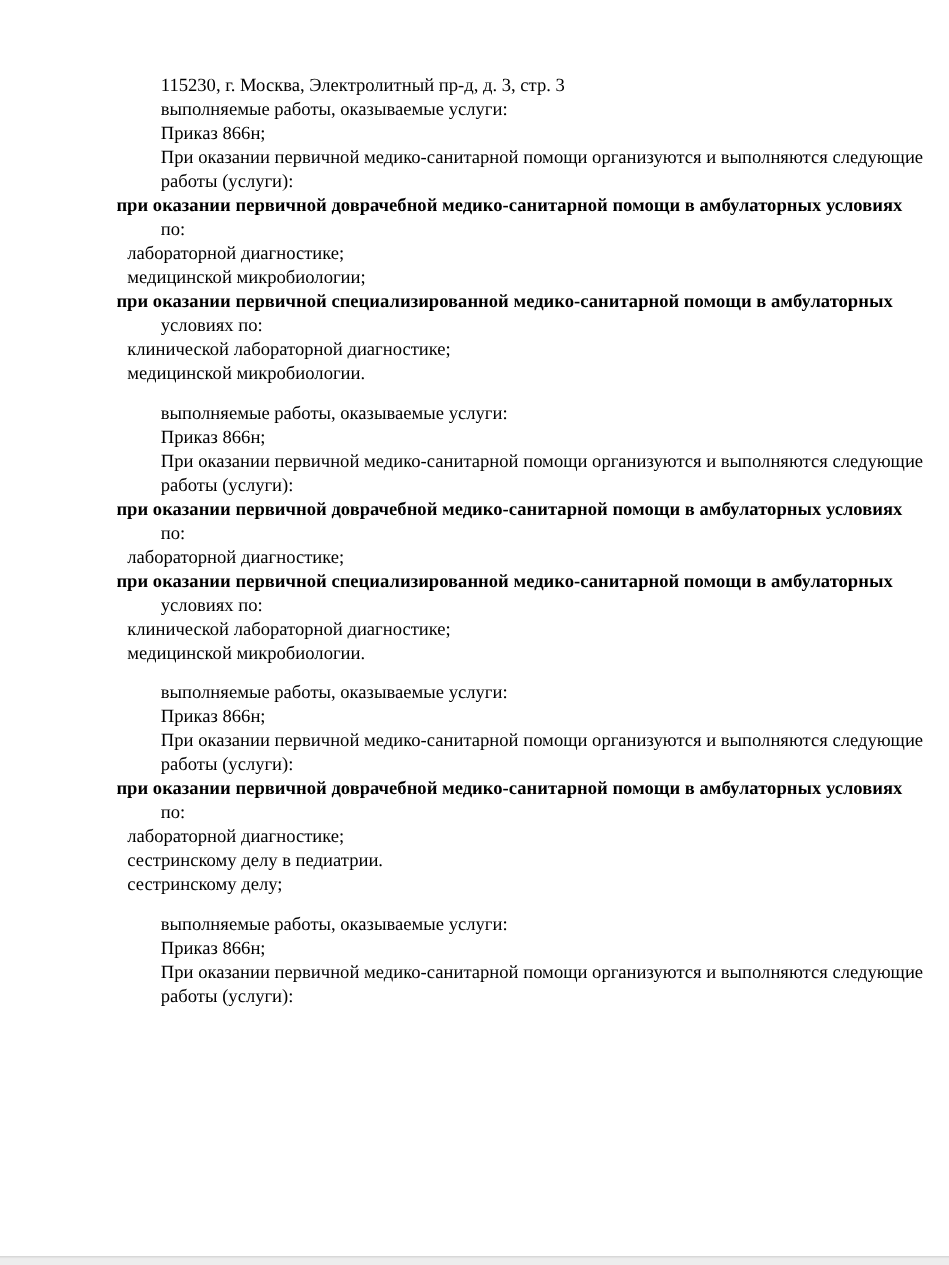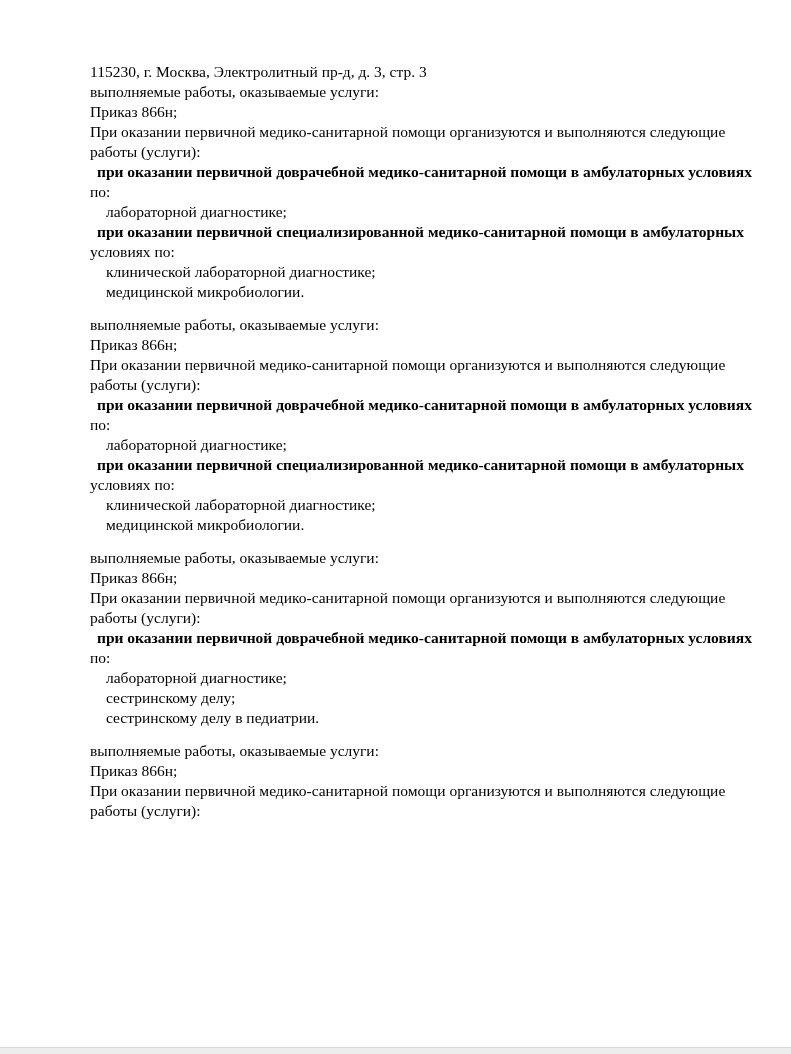--- a/index.html
+++ b/index.html
@@ -19,21 +19,21 @@
     padding: 62px 40px 0 90px;
   }
   .block {
     margin-bottom: 13px;
   }
   .line {
     height: 20px;
     line-height: 20px;
     white-space: nowrap;
   }
-  .indent-0 { padding-left: 0; }
+  .indent-0 { padding-left: 0; margin-left: 44px; }
   .indent-1 { padding-left: 7px; font-weight: bold; }
   .indent-2 { padding-left: 16px; }
   .hscrollbar {
     position: fixed;
     left: 0;
     right: 0;
     bottom: 0;
     height: 6px;
     background: #ededed;
     border-top: 1px solid #d8d8d8;
@@ -45,20 +45,21 @@
 <main class="doc">
     <div class="block">
       <div class="line indent-0">115230, г. Москва, Электролитный пр-д, д. 3, стр. 3</div>
       <div class="line indent-0">выполняемые работы, оказываемые услуги:</div>
       <div class="line indent-0">Приказ 866н;</div>
       <div class="line indent-0">При оказании первичной медико-санитарной помощи организуются и выполняются следующие</div>
       <div class="line indent-0">работы (услуги):</div>
       <div class="line indent-1">при оказании первичной доврачебной медико-санитарной помощи в амбулаторных условиях</div>
       <div class="line indent-0">по:</div>
       <div class="line indent-2">лабораторной диагностике;</div>
+      <div class="line indent-2">медицинской микробиологии;</div>
       <div class="line indent-1">при оказании первичной специализированной медико-санитарной помощи в амбулаторных</div>
       <div class="line indent-0">условиях по:</div>
       <div class="line indent-2">клинической лабораторной диагностике;</div>
       <div class="line indent-2">медицинской микробиологии.</div>
     </div>
     <div class="block">
       <div class="line indent-0">выполняемые работы, оказываемые услуги:</div>
       <div class="line indent-0">Приказ 866н;</div>
       <div class="line indent-0">При оказании первичной медико-санитарной помощи организуются и выполняются следующие</div>
       <div class="line indent-0">работы (услуги):</div>
@@ -71,22 +72,22 @@
       <div class="line indent-2">медицинской микробиологии.</div>
     </div>
     <div class="block">
       <div class="line indent-0">выполняемые работы, оказываемые услуги:</div>
       <div class="line indent-0">Приказ 866н;</div>
       <div class="line indent-0">При оказании первичной медико-санитарной помощи организуются и выполняются следующие</div>
       <div class="line indent-0">работы (услуги):</div>
       <div class="line indent-1">при оказании первичной доврачебной медико-санитарной помощи в амбулаторных условиях</div>
       <div class="line indent-0">по:</div>
       <div class="line indent-2">лабораторной диагностике;</div>
+      <div class="line indent-2">сестринскому делу в педиатрии.</div>
       <div class="line indent-2">сестринскому делу;</div>
-      <div class="line indent-2">сестринскому делу в педиатрии.</div>
     </div>
     <div class="block">
       <div class="line indent-0">выполняемые работы, оказываемые услуги:</div>
       <div class="line indent-0">Приказ 866н;</div>
       <div class="line indent-0">При оказании первичной медико-санитарной помощи организуются и выполняются следующие</div>
       <div class="line indent-0">работы (услуги):</div>
     </div>
   </main>
 
 <div class="hscrollbar"></div>

